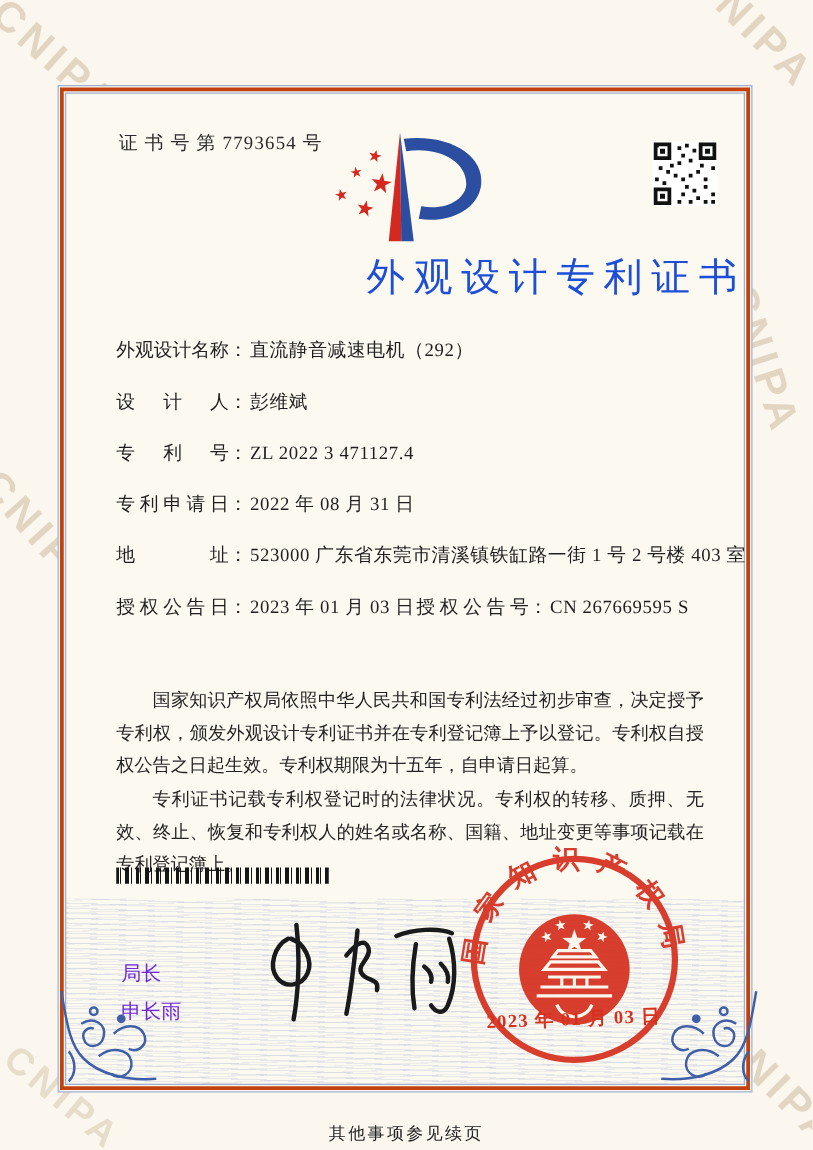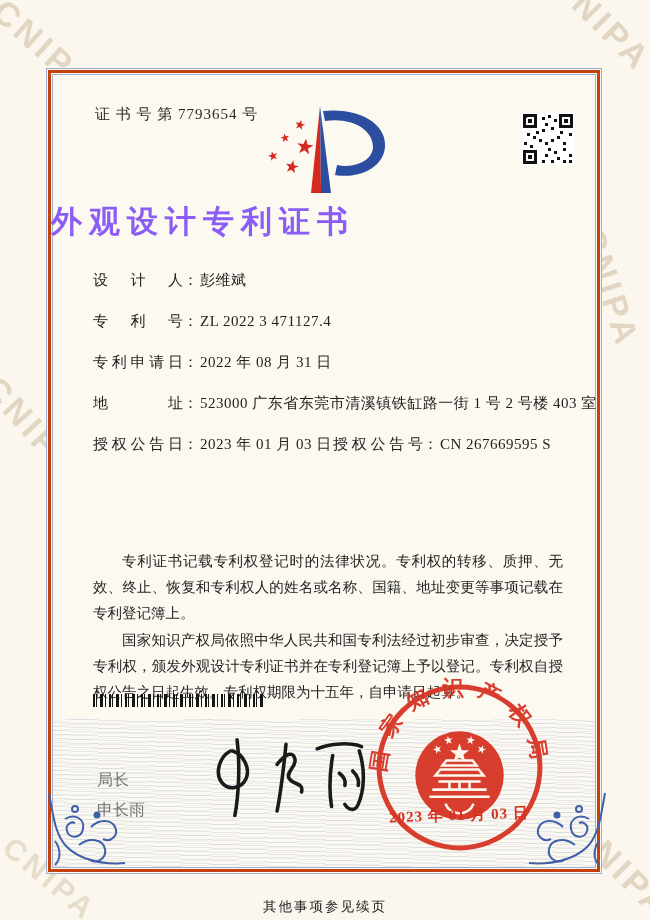--- a/index.html
+++ b/index.html
@@ -47,22 +47,22 @@
   .qr .f-tl { left:1px; top:1px; } .qr .f-tr { right:1px; top:1px; } .qr .f-bl { left:1px; bottom:1px; }
   .qr .dots { position:absolute; left:2px; top:2px; width:3px; height:3px; background:#111;
     box-shadow:18px 2px #111,24px 0 #111,30px 4px #111,21px 8px #111,27px 12px #111,18px 14px #111,
     36px 10px #111,3px 18px #111,9px 21px #111,0 27px #111,6px 30px #111,15px 24px #111,21px 27px #111,
     27px 24px #111,33px 21px #111,39px 27px #111,45px 18px #111,24px 33px #111,30px 36px #111,
     39px 33px #111,45px 39px #111,21px 39px #111,27px 45px #111,33px 42px #111,45px 45px #111,
     18px 45px #111,39px 45px #111,36px 16px #111,12px 16px #111; }
 
   .title {
     position:absolute; left:0; top:128px; width:100%;
-    text-align:left; font-size:31px; font-weight:bold;
-    letter-spacing:7px; color:#8b5cf6;
+    text-align:right; font-size:31px; font-weight:normal;
+    letter-spacing:7px; color:#1d4ed8;
   }
 
   
   .fields { position:absolute; left:42px; top:198px; width:478px; font-size:15px; }
   .field-row { position:relative; height:26px; margin-bottom:15px; white-space:nowrap; }
   .flabel { display:inline-block; width:6em; text-align:justify; text-align-last:justify; vertical-align:bottom; }
   .fcolon { display:inline-block; margin-right:2px; }
   .fvalue { letter-spacing:0.5px; }
   .grant-no-pair { position:absolute; left:240px; top:0; }
 
@@ -81,21 +81,21 @@
   .band { position:absolute; left:2px; right:2px; top:646px; bottom:2px;
     background:
       repeating-linear-gradient(2deg, rgba(115,135,190,0.16) 0 1px, transparent 1px 4px),
       repeating-linear-gradient(-2deg, rgba(115,135,190,0.10) 0 1px, transparent 1px 5px);
   }
 
   .flourish { position:absolute; width:88px; height:92px; }
   .fl-left  { left:-8px;  top:712px; }
   .fl-right { left:472px; top:712px; transform:scaleX(-1); }
 
-  .director { position:absolute; left:46px; top:692px; font-size:16px; line-height:30px; color:#737373; }
+  .director { position:absolute; left:46px; top:692px; font-size:16px; line-height:30px; color:#6d28d9; }
   .signature { position:absolute; left:145px; top:658px; width:180px; height:100px; }
 
   
   .seal { position:absolute; left:316px; top:602px; width:185px; height:185px; opacity:0.93; }
   .seal-date { position:absolute; left:310px; top:733px; width:196px; text-align:center;
     color:#d6301f; font-size:15px; font-weight:bold; letter-spacing:1px; transform:rotate(-2deg); }
 
   .pageno { position:absolute; left:0; top:772px; width:100%; text-align:center;
     font-size:13px; letter-spacing:2px; color:#2a2a2a; }
 
@@ -139,42 +139,45 @@
     <div class="finder f-tl"></div>
     <div class="finder f-tr"></div>
     <div class="finder f-bl"></div>
     <div class="dots"></div>
   </div>
 
   <div class="title">外观设计专利证书</div>
 
   <div class="fields">
     <div class="field-row">
+      <span class="flabel">外观设计名称</span><span class="fcolon">：</span><span class="fvalue">直流静音减速电机（292）</span>
+    </div>
+    <div class="field-row">
       <span class="flabel">设计人</span><span class="fcolon">：</span><span class="fvalue">彭维斌</span>
     </div>
     <div class="field-row">
       <span class="flabel">专利号</span><span class="fcolon">：</span><span class="fvalue">ZL 2022 3 471127.4</span>
     </div>
     <div class="field-row">
       <span class="flabel">专利申请日</span><span class="fcolon">：</span><span class="fvalue">2022 年 08 月 31 日</span>
     </div>
     <div class="field-row">
       <span class="flabel">地址</span><span class="fcolon">：</span><span class="fvalue">523000 广东省东莞市清溪镇铁缸路一街 1 号 2 号楼 403 室</span>
     </div>
     <div class="field-row">
       <span class="flabel">授权公告日</span><span class="fcolon">：</span><span class="fvalue">2023 年 01 月 03 日</span>
       <span class="grant-no-pair">
         <span class="flabel">授权公告号</span><span class="fcolon">：</span><span class="fvalue">CN 267669595 S</span>
       </span>
     </div>
   </div>
 
   <div class="paras">
+    <p>国家知识产权局依照中华人民共和国专利法经过初步审查，决定授予专利权，颁发外观设计专利证书并在专利登记簿上予以登记。专利权自授权公告之日起生效。专利权期限为十五年，自申请日起算。</p>
     <p>专利证书记载专利权登记时的法律状况。专利权的转移、质押、无效、终止、恢复和专利权人的姓名或名称、国籍、地址变更等事项记载在专利登记簿上。</p>
-    <p>国家知识产权局依照中华人民共和国专利法经过初步审查，决定授予专利权，颁发外观设计专利证书并在专利登记簿上予以登记。专利权自授权公告之日起生效。专利权期限为十五年，自申请日起算。</p>
   </div>
 
   <div class="barcode"></div>
 
   <svg class="flourish fl-left" viewBox="0 0 88 92" aria-hidden="true">
     <g stroke="#3f5fa8" fill="none" stroke-width="2">
       <path d="M6,8 C10,30 12,50 24,62 C36,74 58,80 82,78"></path>
       <path d="M22,34 C32,28 42,34 40,44 C38,54 26,54 24,46 C22,40 28,36 32,38"></path>
       <path d="M36,60 C46,52 60,54 62,64 C64,74 52,80 46,74"></path>
       <path d="M12,56 C18,64 18,74 12,80"></path>

